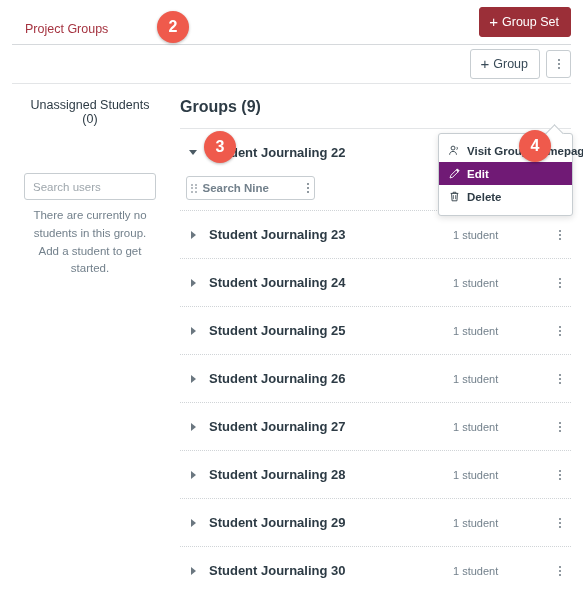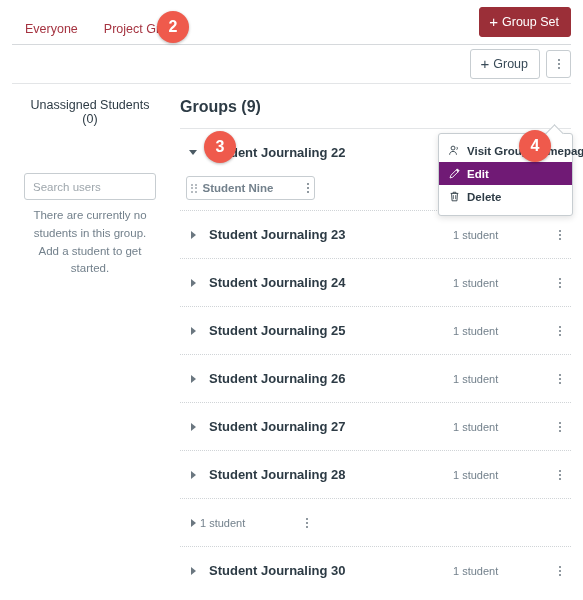--- a/index.html
+++ b/index.html
@@ -331,23 +331,20 @@
   }
   #badge-2 { left: 157px; top: 11px; }
   #badge-3 { left: 204px; top: 131px; }
   #badge-4 { left: 519px; top: 130px; }
 </style>
 </head>
 <body>
 
 <div class="tabs-bar">
   <div class="tabs-strip">
-    <div class="tab">
-      <span>Everyone</span>
-    </div>
     <div class="tab">
       <span>Project Groups</span>
     </div>
   </div>
   <div class="tabs-underline"></div>
 
   <button class="group-set-btn">
     <span class="plus-glyph">+</span>
     <span>Group Set</span>
   </button>
@@ -399,21 +396,21 @@
     <div class="members">
       <div class="member-chip">
         <span class="drag-dots">
             <i></i>
             <i></i>
             <i></i>
             <i></i>
             <i></i>
             <i></i>
           </span>
-        <span class="member-name">Student Nine</span>
+        <span class="member-name">Search Nine</span>
         <span class="chip-kebab">
           <span class="kebab-dots">
               <i></i>
               <i></i>
               <i></i>
             </span>
         </span>
       </div>
     </div>
 
@@ -512,20 +509,21 @@
             <i></i>
           </span>
       </div>
     </div>
     <div class="row-sep"></div>
 
     <div class="group-row">
       <div class="caret collapsed">
           <span></span>
         </div>
+      <div class="group-name">Student Journaling 29</div>
       <div class="group-count">1 student</div>
       <div class="row-kebab">
         <span class="kebab-dots">
             <i></i>
             <i></i>
             <i></i>
           </span>
       </div>
     </div>
     <div class="row-sep"></div>

